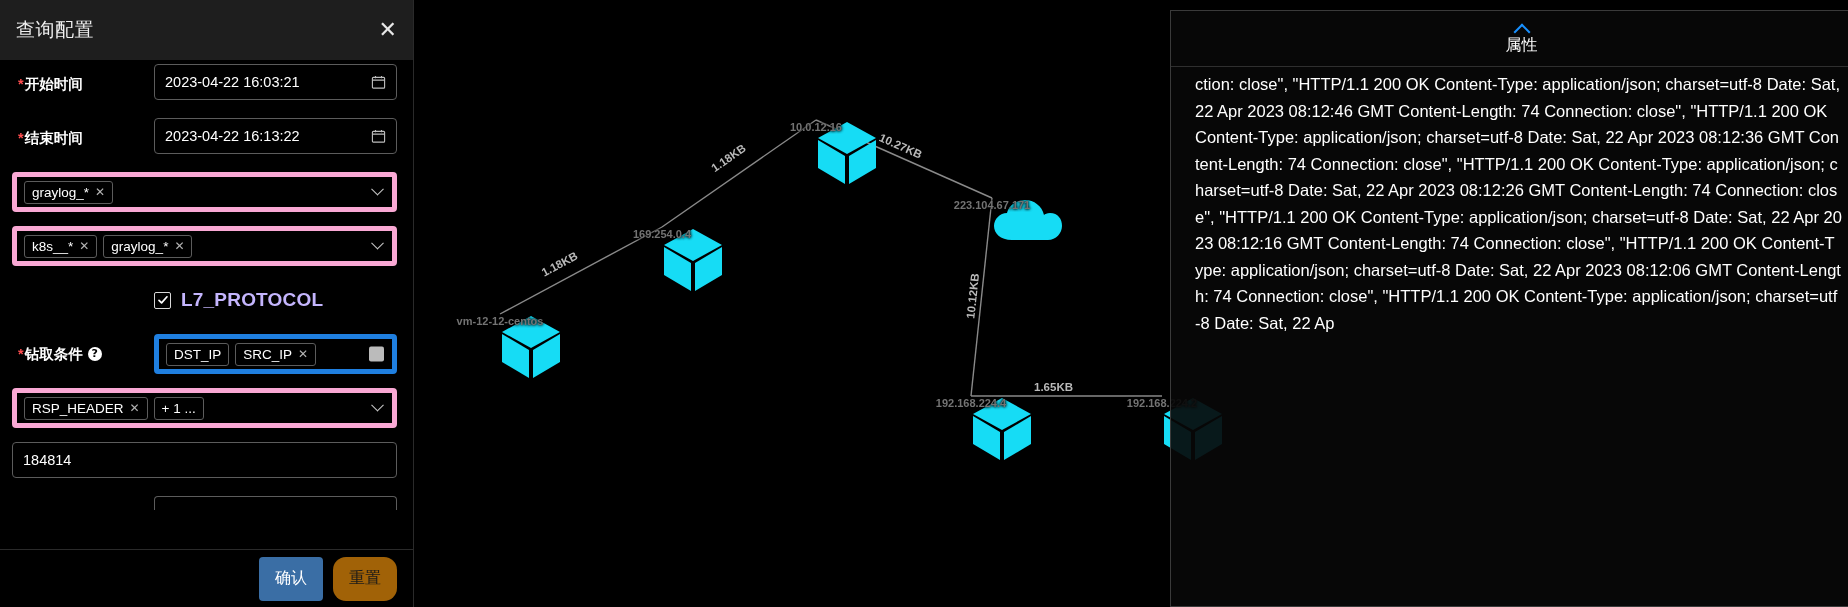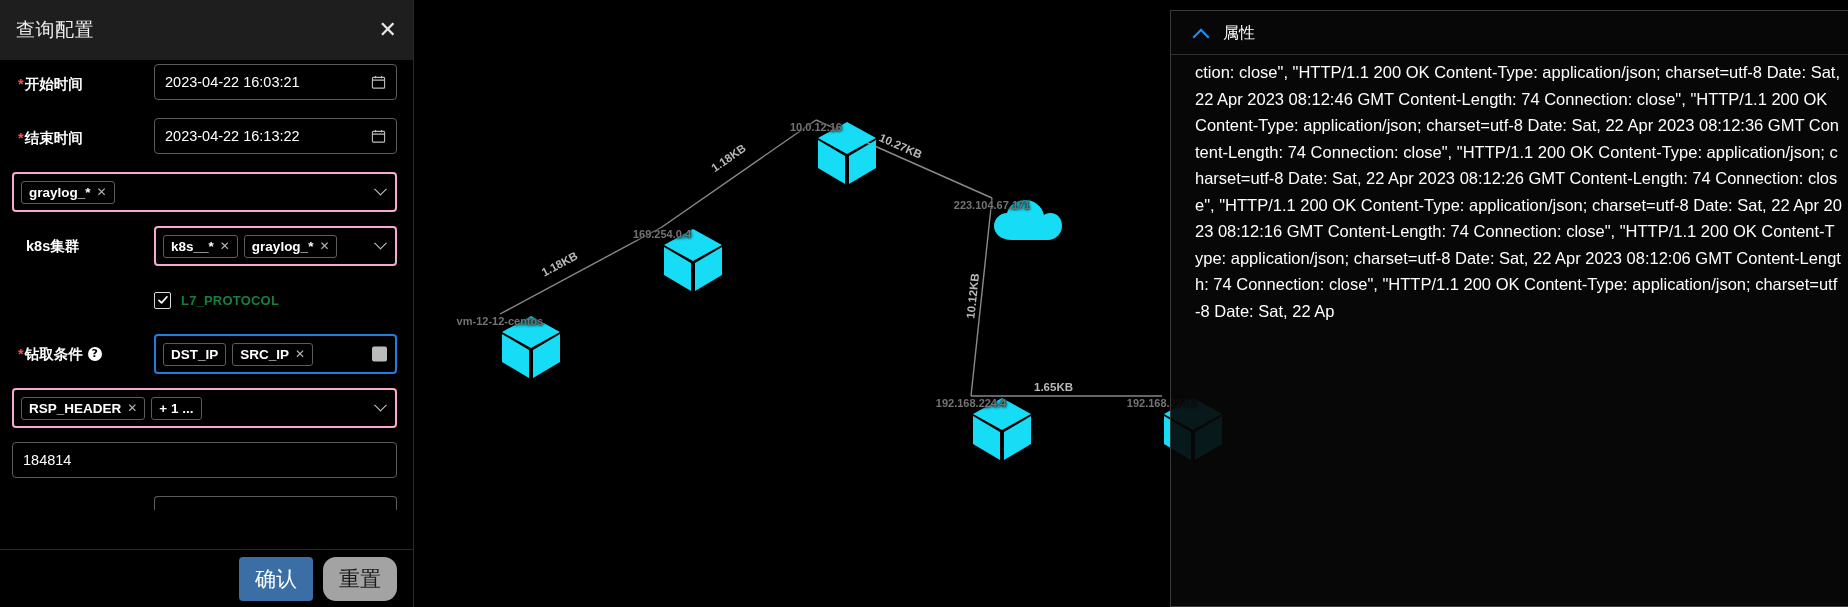--- a/index.html
+++ b/index.html
@@ -84,28 +84,27 @@
   .chev-thin {
     display:inline-block;
     width: 9px; height: 9px;
     border-right: 1.6px solid #c8c8c8;
     border-bottom: 1.6px solid #c8c8c8;
     transform: rotate(45deg) translate(-2px,-2px);
   }
 
   .tag-box {
     min-height: 40px;
-    border: 2px solid #f9a8d4;
+    border: 5px solid #f9a8d4;
     border-radius: 4px;
     background: #000;
     display: flex; align-items: center; flex-wrap: nowrap;
     gap: 6px;
     padding: 0 30px 0 7px;
     position: relative;
-    font-weight: bold;
   }
   .tag-box.focused { border-color: #1f7fe0; }
   .tag {
     display: inline-flex; align-items: center; gap: 6px;
     border: 1px solid #5c5c5c;
     border-radius: 3px;
     padding: 3px 7px;
     color: #ffffff;
     font-size: 13.5px;
     background: #000;
@@ -117,21 +116,21 @@
   .checkbox-row { display: flex; align-items: center; gap: 10px; height: 40px; }
   .cb {
     width: 17px; height: 17px;
     border: 1.5px solid #d8d8d8;
     border-radius: 2px;
     background: #000;
     display: flex; align-items: center; justify-content: center;
     cursor: pointer;
   }
   .cb svg { width: 12px; height: 12px; display:block; }
-  .cb-label { color: #15803d; font-size: 13px; font-weight: bold; letter-spacing: .2px; }
+  .cb-label { color: #c4b5fd; font-size: 19px; font-weight: bold; letter-spacing: .2px; }
 
   .small-square {
     width: 15px; height: 15px;
     background: #bbbbbb;
     border-radius: 2px;
     position: absolute; right: 8px; top: 50%; transform: translateY(-50%);
   }
 
   .partial-row { margin-bottom: 0; }
   .partial-box { height: 14px; border: 1px solid #5c5c5c; border-bottom: none; border-radius: 4px 4px 0 0; }
@@ -142,27 +141,27 @@
     border-top: 1px solid #2a2a2a;
     display: flex; align-items: center; justify-content: flex-end;
     gap: 10px;
     padding: 0 16px 0 0;
   }
   .btn {
     min-width: 62px;
     height: 44px;
     border-radius: 4px;
     border: none;
-    font-size: 21px;
+    font-size: 16px;
     font-family: "Liberation Sans", sans-serif;
     cursor: pointer;
     padding: 0 16px;
   }
   .btn-primary { background: #3a6ea5; color: #fff; }
-  .btn-default { background: #a3a3a3; color: #1a1a1a; border-radius: 13px; }
+  .btn-default { background: #a16207; color: #1a1a1a; border-radius: 13px; }
 
   
   .graph { position: absolute; left: 414px; top: 0; right: 0; bottom: 0; background:#000; }
   .graph svg { position: absolute; left: 0; top: 0; }
   .node { position: absolute; transform: translate(-50%, -50%); }
   .node-ico { display: block; }
   .node-label {
     position: absolute; left: 50%; top: 100%;
     transform: translate(-50%, 1px);
     color: #737373; font-size: 11px; font-weight: bold;
@@ -179,23 +178,24 @@
   
   .attr-panel {
     position: absolute; right: 0; top: 10px;
     width: 678px; height: 597px;
     background: rgba(8,8,8,0.92);
     border: 1px solid #3a3a3a;
     border-right: none;
     overflow: hidden;
   }
   .attr-header {
-    display: flex; align-items: center; gap: 16px;
+    display: flex; align-items: center; gap: 0;
     padding: 12px 0 10px 24px;
     border-bottom: 1px solid #2f2f2f;
+    flex-direction: column;
   }
   .attr-caret {
     display:inline-block; width: 12px; height: 12px;
     border-left: 2.2px solid #1890ff;
     border-top: 2.2px solid #1890ff;
     transform: rotate(45deg);
     position: relative; top: 3px;
   }
   .attr-title { color: #ffffff; font-size: 16px; }
   .attr-body {
@@ -263,21 +263,20 @@
                 <span class="tag-x">✕</span>
               </span>
             <span class="input-suffix">
                 <span class="chev-thin"></span>
               </span>
           </div>
         </div>
       </div>
 
       <div class="form-row">
-        <div class="form-label indent">k8s集群</div>
         <div class="form-ctl">
           <div class="tag-box">
             <span class="tag">
                 <span>k8s__*</span>
                 <span class="tag-x">✕</span>
               </span>
             <span class="tag">
                 <span>graylog_*</span>
                 <span class="tag-x">✕</span>
               </span>

